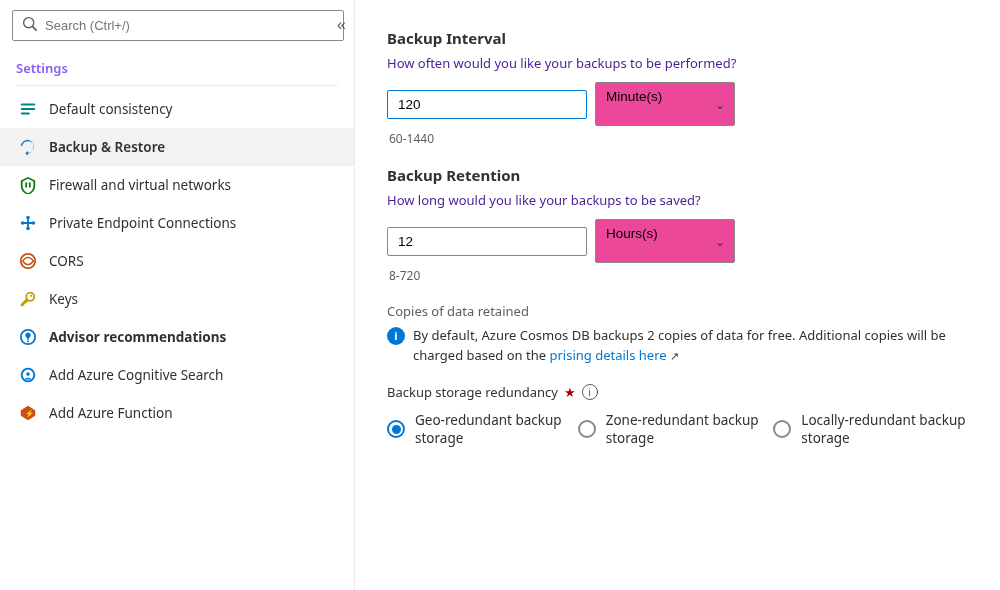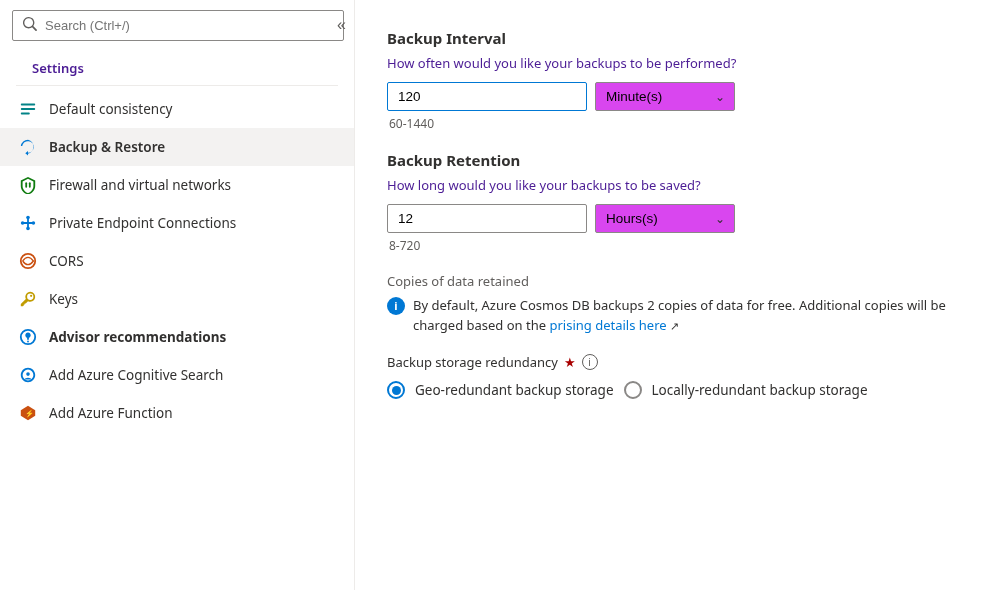--- a/index.html
+++ b/index.html
@@ -60,24 +60,24 @@
       padding: 4px 8px;
     }
 
     .search-row {
       position: relative;
       display: flex;
       align-items: center;
     }
 
     .sidebar-header {
-      padding: 8px 16px 6px 32px;
+      padding: 8px 16px 6px 16px;
       font-size: 13px;
       font-weight: 600;
-      color: #4c1d95;
+      color: #8b5cf6;
     }
 
     .sidebar-divider {
       height: 1px;
       background: #edebe9;
       margin: 2px 16px 4px 16px;
     }
 
     .sidebar-scroll {
       overflow-y: auto;
@@ -157,23 +157,23 @@
 
     .select-wrapper {
       position: relative;
       display: inline-flex;
       align-items: center;
     }
     .select-dropdown {
       appearance: none;
       border: 1px solid #8a8886;
       border-radius: 2px;
-      padding: 6px 36px 6px 10px;
+      padding: 6px 36px 21px 10px;
       font-size: 13.5px;
-      background: #d946ef;
+      background: #ec4899;
       cursor: pointer;
       outline: none;
       width: 140px;
     }
     .select-arrow {
       position: absolute;
       right: 10px;
       pointer-events: none;
       font-size: 12px;
       color: #323130;
@@ -446,18 +446,22 @@
       <span class="required-star">★</span>
       <span class="info-circle">i</span>
     </div>
     <div class="radio-group">
       <label class="radio-item">
         <span class="radio-circle selected"></span>
         <span>Geo-redundant backup storage</span>
       </label>
       <label class="radio-item">
         <span class="radio-circle"></span>
+        <span>Zone-redundant backup storage</span>
+      </label>
+      <label class="radio-item">
+        <span class="radio-circle"></span>
         <span>Locally-redundant backup storage</span>
       </label>
     </div>
   </div>
 
 </div>
 
 </body></html>

